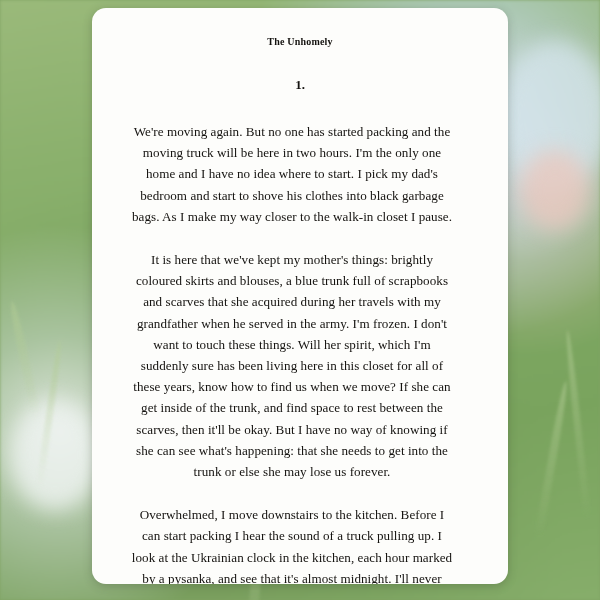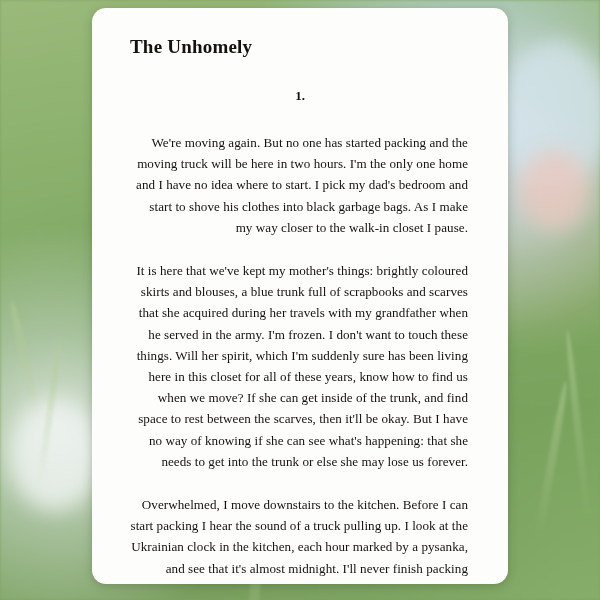--- a/index.html
+++ b/index.html
@@ -55,40 +55,40 @@
     border-radius: 14px;
     box-shadow: 0 2px 10px rgba(40,50,30,0.25);
     overflow: hidden;
   }
   .page-inner {
     padding: 24px 38px 0 38px;
     box-sizing: border-box;
     height: 100%;
   }
   .doc-title {
-    text-align: left;
-    font-size: 19px;
+    text-align: center;
+    font-size: 10px;
     font-weight: bold;
     letter-spacing: 0.2px;
     color: #14120f;
     margin: 4px 0 0 0;
   }
   .section-number {
     text-align: center;
     font-size: 13px;
     font-weight: bold;
     color: #14120f;
     margin: 30px 0 0 0;
   }
   .para {
     font-size: 13.1px;
     line-height: 1.62;
     color: #14120f;
-    text-align: right;
-    margin: 22px 2px 0 0;
+    text-align: center;
+    margin: 22px 16px 0 0;
     letter-spacing: 0.05px;
   }
   .para.first {
     margin-top: 28px;
   }
 </style>
 </head>
 <body>
 
 <div id="stage">

